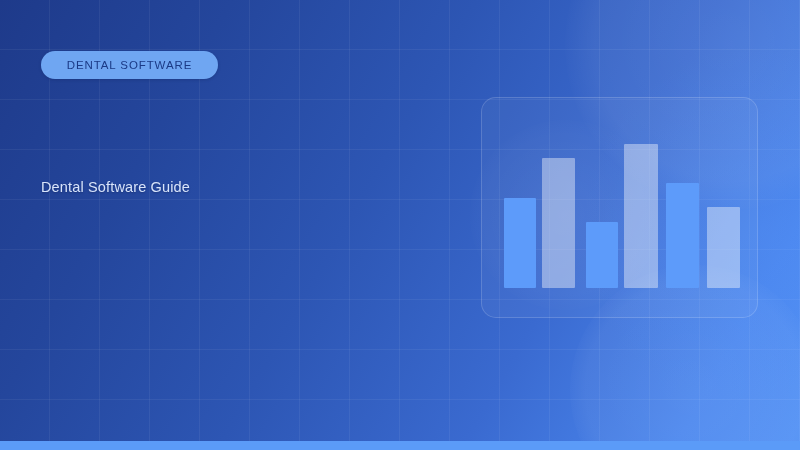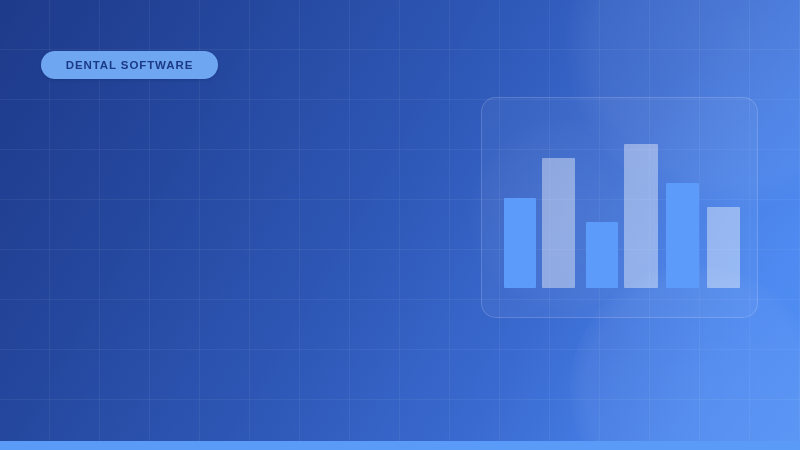--- a/index.html
+++ b/index.html
@@ -61,21 +61,21 @@
     border-radius: 14px;
     background: #6fa6f2;
     display: flex;
     align-items: center;
     justify-content: center;
     box-shadow: 0 1px 3px rgba(10,30,80,0.25);
   }
   .badge-label {
     color: #1b3a86;
     font-size: 11.5px;
-    font-weight: bold;
+    font-weight: normal;
     letter-spacing: 0.9px;
     white-space: nowrap;
   }
 
   
   .headline {
     position: absolute;
     left: 40px; top: 110px;
     width: 560px;
     color: #ffffff;
@@ -135,20 +135,21 @@
     <div class="circle circle-top-right"></div>
     <div class="circle circle-mid-soft"></div>
     <div class="circle circle-bottom-right"></div>
     <div class="glow-right"></div>
   </div>
 
   <div class="badge">
     <span class="badge-label">DENTAL SOFTWARE</span>
   </div>
 
+  <div class="subtitle">Dental Software Guide</div>
 
   <div class="chart-card">
     <div class="chart-plot" id="chart-plot">
         <div class="bar solid" style="left: 22px; width: 32px; height: 90px;"></div>
         <div class="bar ghost" style="left: 60px; width: 33px; height: 130px;"></div>
         <div class="bar solid" style="left: 104px; width: 32px; height: 66px;"></div>
         <div class="bar ghost" style="left: 142px; width: 34px; height: 144px;"></div>
         <div class="bar solid" style="left: 184px; width: 33px; height: 105px;"></div>
         <div class="bar ghost" style="left: 225px; width: 33px; height: 81px;"></div>
       </div>

